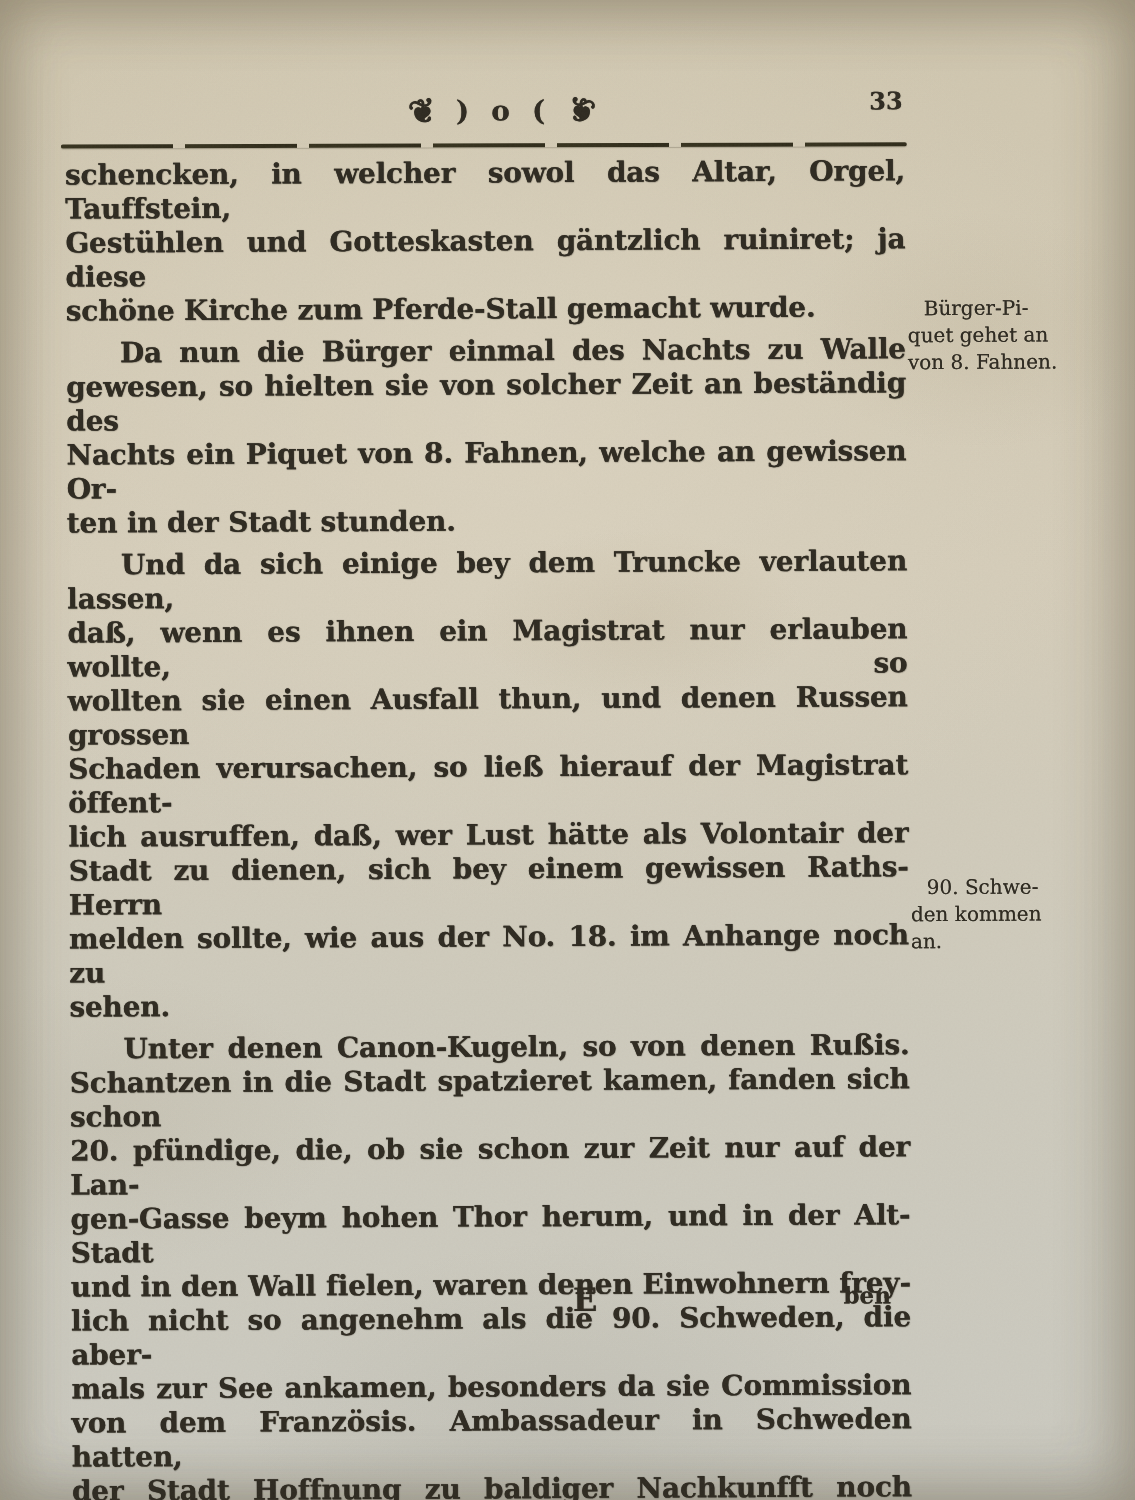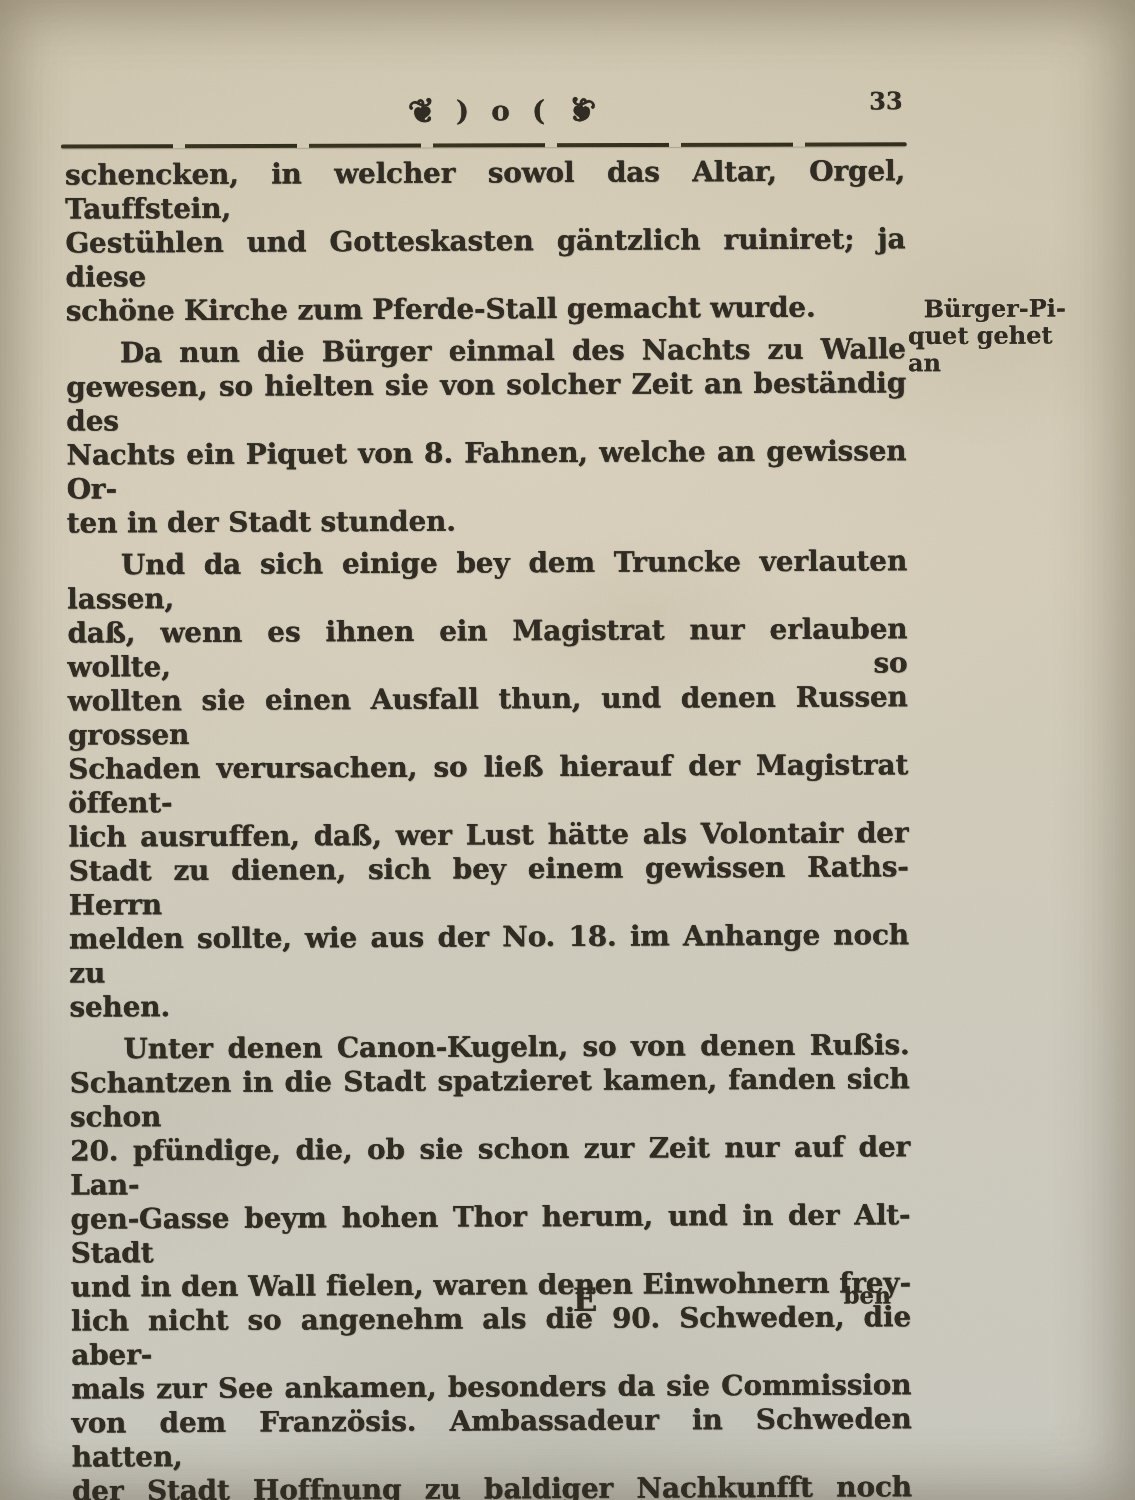--- a/index.html
+++ b/index.html
@@ -67,21 +67,21 @@
     letter-spacing: -0.2px; white-space: normal;
     text-align: justify; text-align-last: justify;
     text-shadow: 0 0 0.7px rgba(43,39,30,0.85), 0.5px 0.6px 1px rgba(43,39,30,0.3);
   }
   .ln.first { text-indent: 54px; }
   .ln.end { text-align-last: left; }
 
   
   .note {
     position: absolute; left: 910px; width: 160px;
-    font-size: 24px; font-weight: 700; line-height: 27px;
+    font-size: 20px; font-weight: 400; line-height: 27px;
     text-shadow: 0 0 0.6px rgba(43,39,30,0.8);
   }
   .note .nln:first-child { text-indent: 16px; }
   .note1 { top: 297px; }
   .note2 { top: 560px; }
   .note3 { top: 876px; }
 
   
   .footer { position: absolute; top: 1281px; left: 68px; width: 840px; height: 42px; }
   .sig {
@@ -149,20 +149,26 @@
         <div class="ln">von dem Französis. Ambassadeur in Schweden hatten,</div>
         <div class="ln">der Stadt Hoffnung zu baldiger Nachkunfft noch 10000.</div>
 
       </div>
 
     </div>
 
     <div class="note note1">
       <div class="nln">Bürger-Pi-</div>
       <div class="nln">quet gehet an</div>
+      <div class="nln">von 8. Fahnen.</div>
+    </div>
+    <div class="note note3">
+      <div class="nln">90. Schwe-</div>
+      <div class="nln">den kommen</div>
+      <div class="nln">an.</div>
     </div>
 
     <div class="footer">
       <span class="sig">E</span>
       <span class="catch">ben</span>
     </div>
 
   </div>
 
   <svg class="grain" width="1135" height="1500" xmlns="http://www.w3.org/2000/svg">

